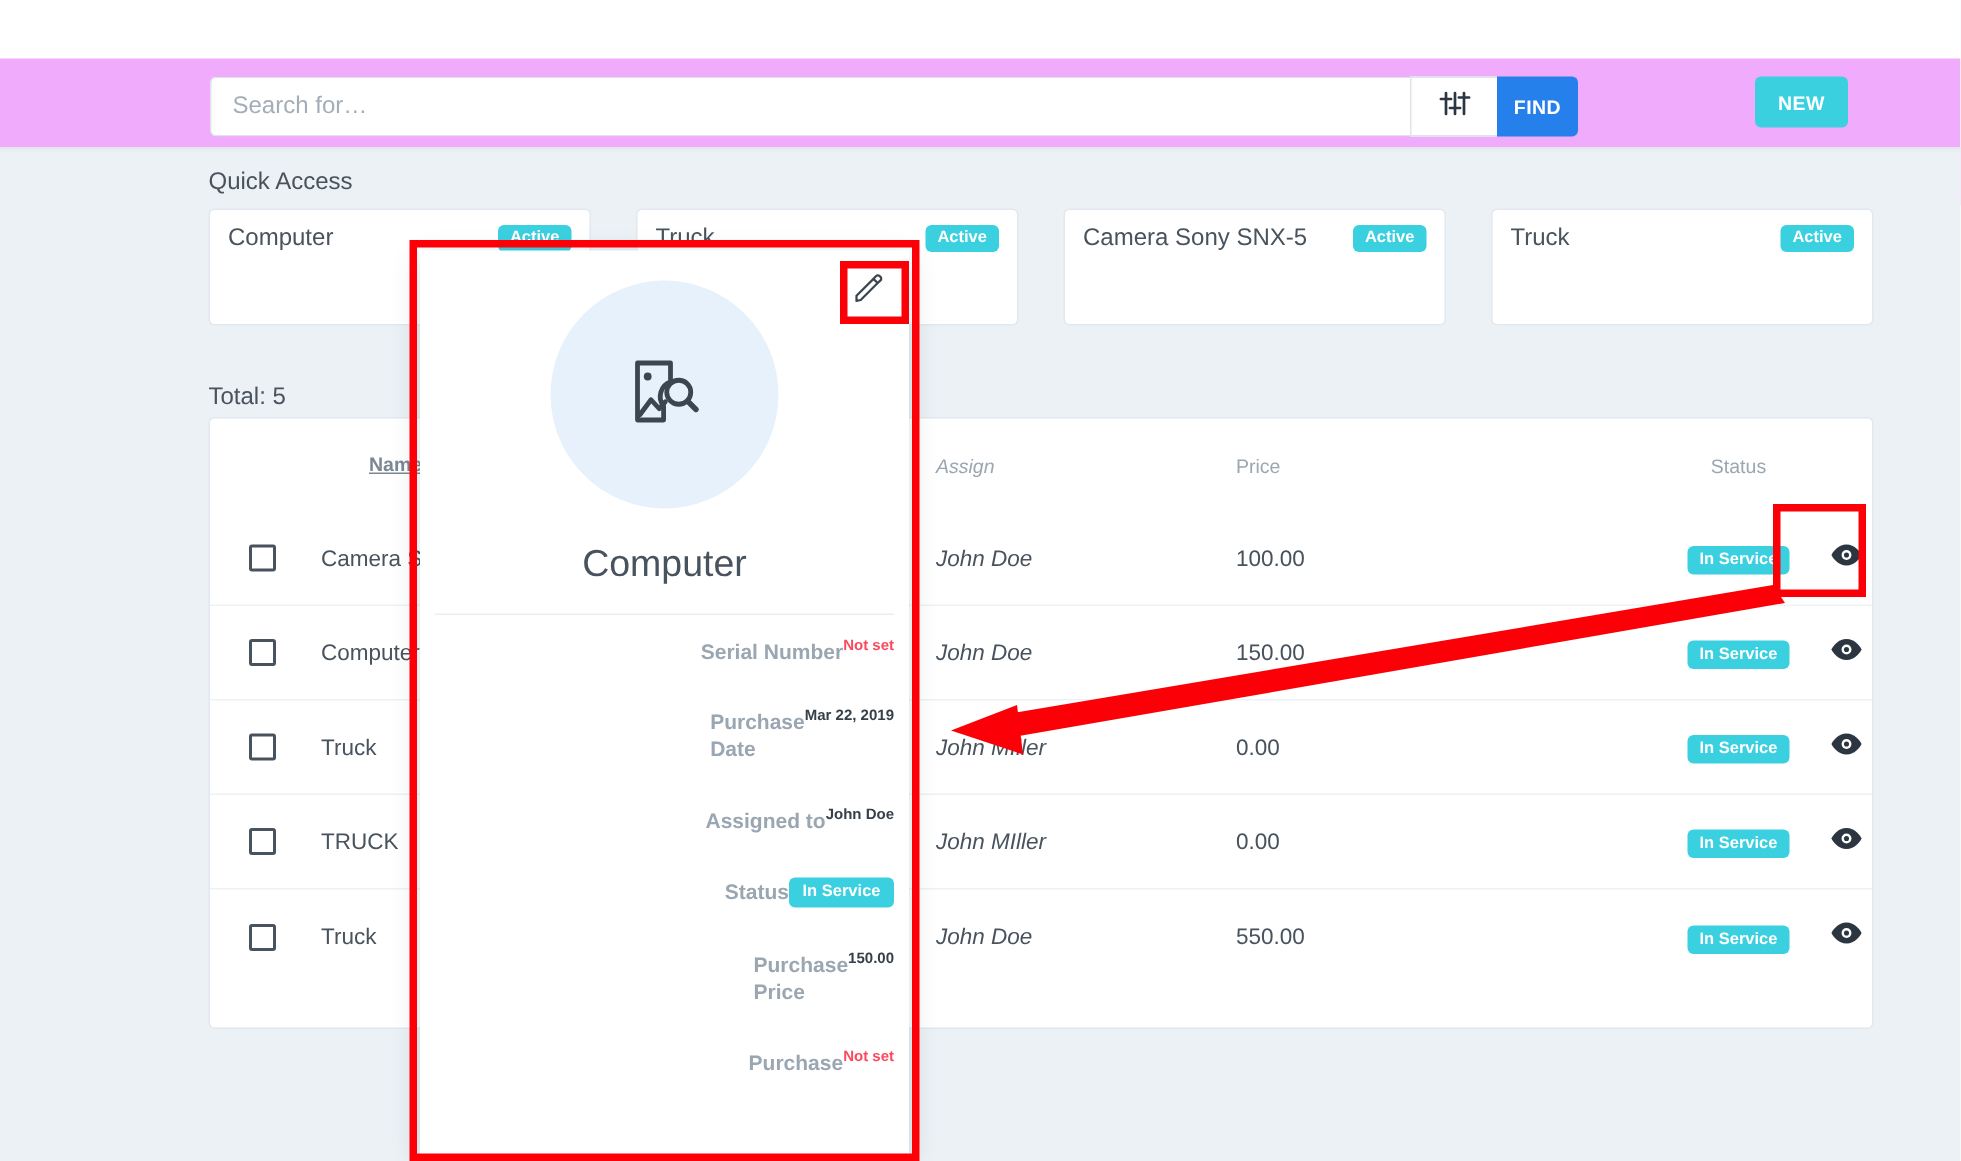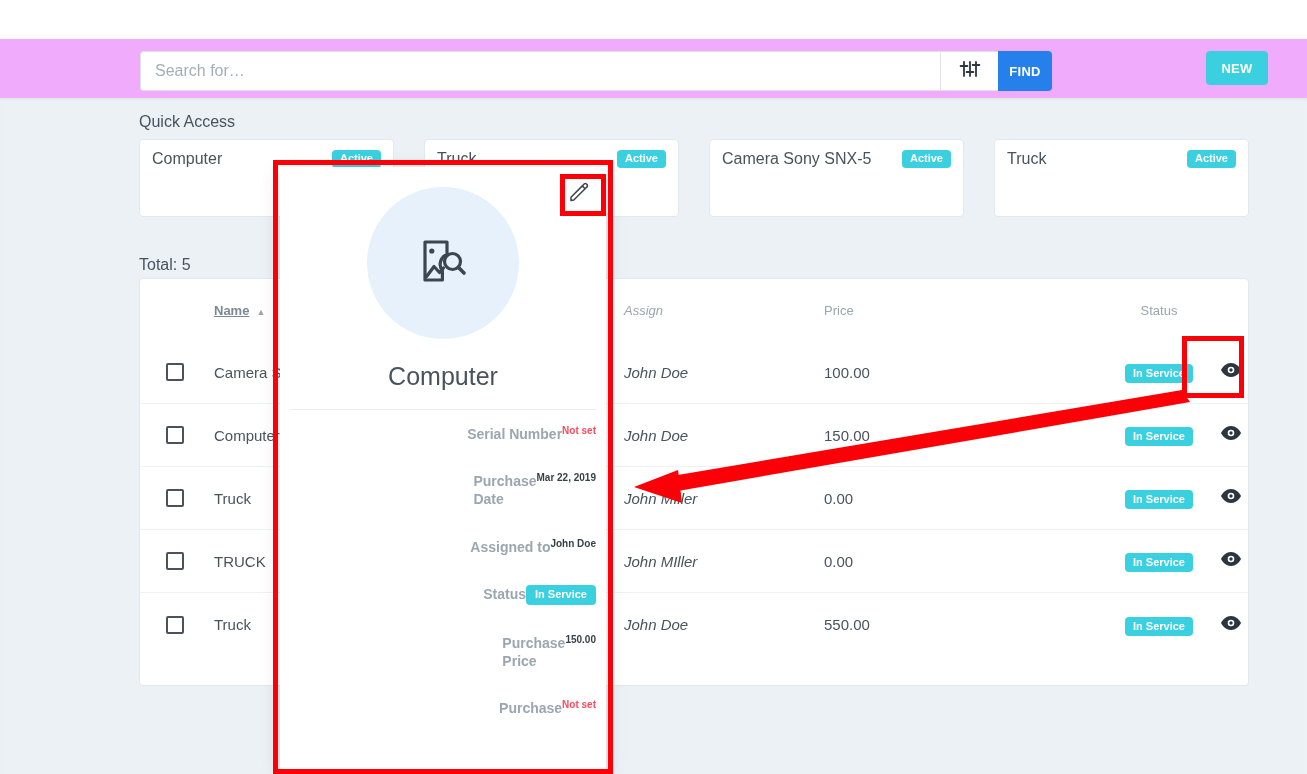--- a/index.html
+++ b/index.html
@@ -41,21 +41,21 @@
   .find-btn {
     width: 54px; height: 40px;
     background: #2680eb; color: #fff;
     border: none; border-radius: 0 4px 4px 0;
     font-size: 13px; font-weight: bold; letter-spacing: .3px;
     display: flex; align-items: center; justify-content: center;
     cursor: pointer;
     font-family: "Liberation Sans", sans-serif;
   }
   .new-btn {
-    position: absolute; right: 39px; top: 12px;
+    position: absolute; right: 75px; top: 12px;
     width: 62px; height: 34px;
     background: #3bd0e0; color: #fff;
     border: none; border-radius: 4px;
     font-size: 13px; font-weight: bold; letter-spacing: .3px;
     display: flex; align-items: center; justify-content: center;
     cursor: pointer;
     font-family: "Liberation Sans", sans-serif;
   }
   .bulk-row {
     position: absolute; left: 163px; top: 64px;
@@ -125,21 +125,21 @@
   .c-check { width: 48px; flex: 0 0 48px; }
   .c-name  { width: 410px; flex: 0 0 410px; }
   .c-assign{ width: 200px; flex: 0 0 200px; font-style: italic; }
   .c-price { width: 285px; flex: 0 0 285px; }
   .c-status{ width: 100px; flex: 0 0 100px; text-align: center; }
   .c-eye   { width: 44px; flex: 0 0 44px; text-align: center; }
 
   .th { font-size: 13px; color: #9aa6b1; }
   .th-name {
     font-size: 13px; color: #7b8893; font-weight: bold;
-    text-decoration: underline; cursor: pointer;
+    text-decoration: underline; cursor: pointer; margin-left: 32px;
   }
   .sort-caret { margin-left: 7px; color: #9aa6b1; font-size: 9px; }
   .cell { font-size: 15px; color: #48535e; }
   .row-check {
     width: 18px; height: 18px;
     border: 2px solid #48535e; border-radius: 2px;
     background: #fff; cursor: pointer;
   }
   .eye-btn { cursor: pointer; line-height: 0; display:inline-block; }
 

